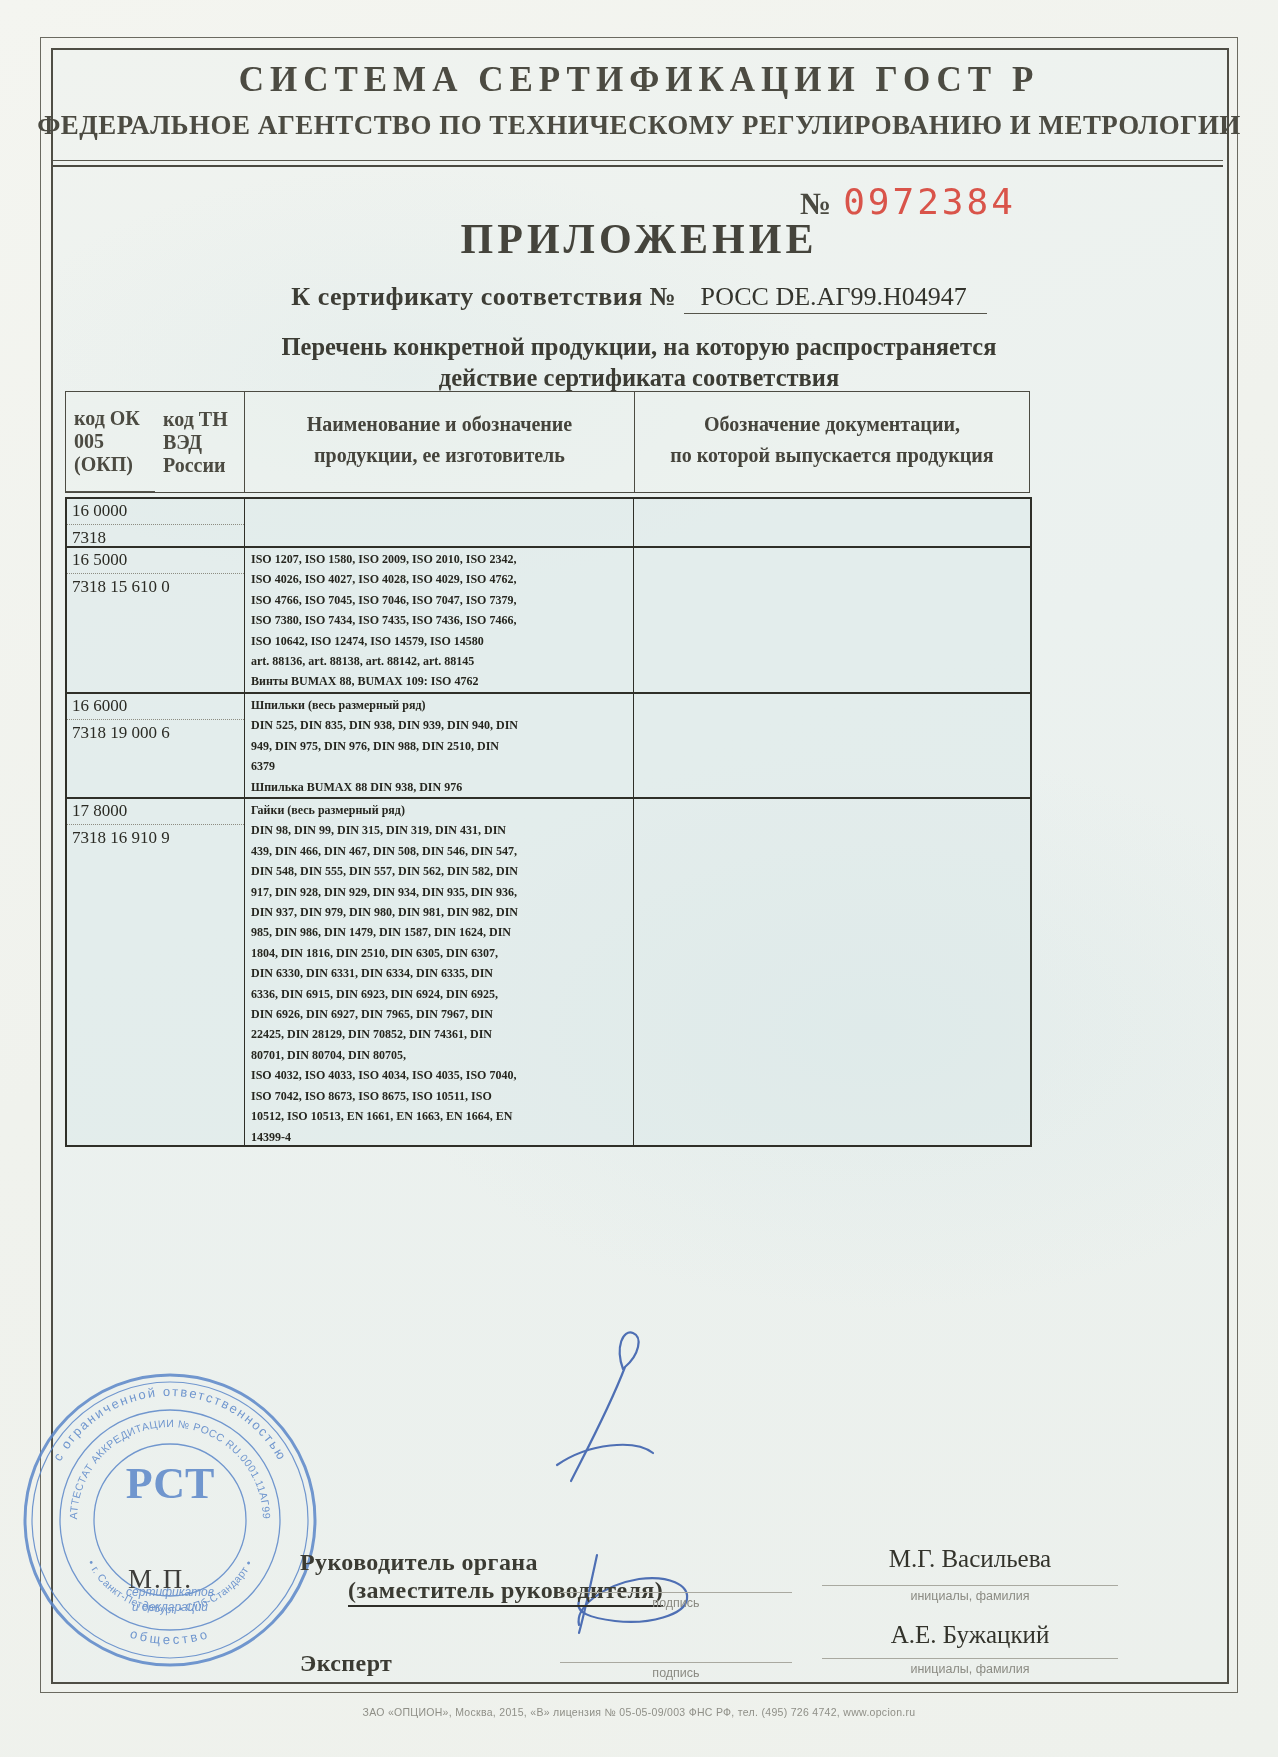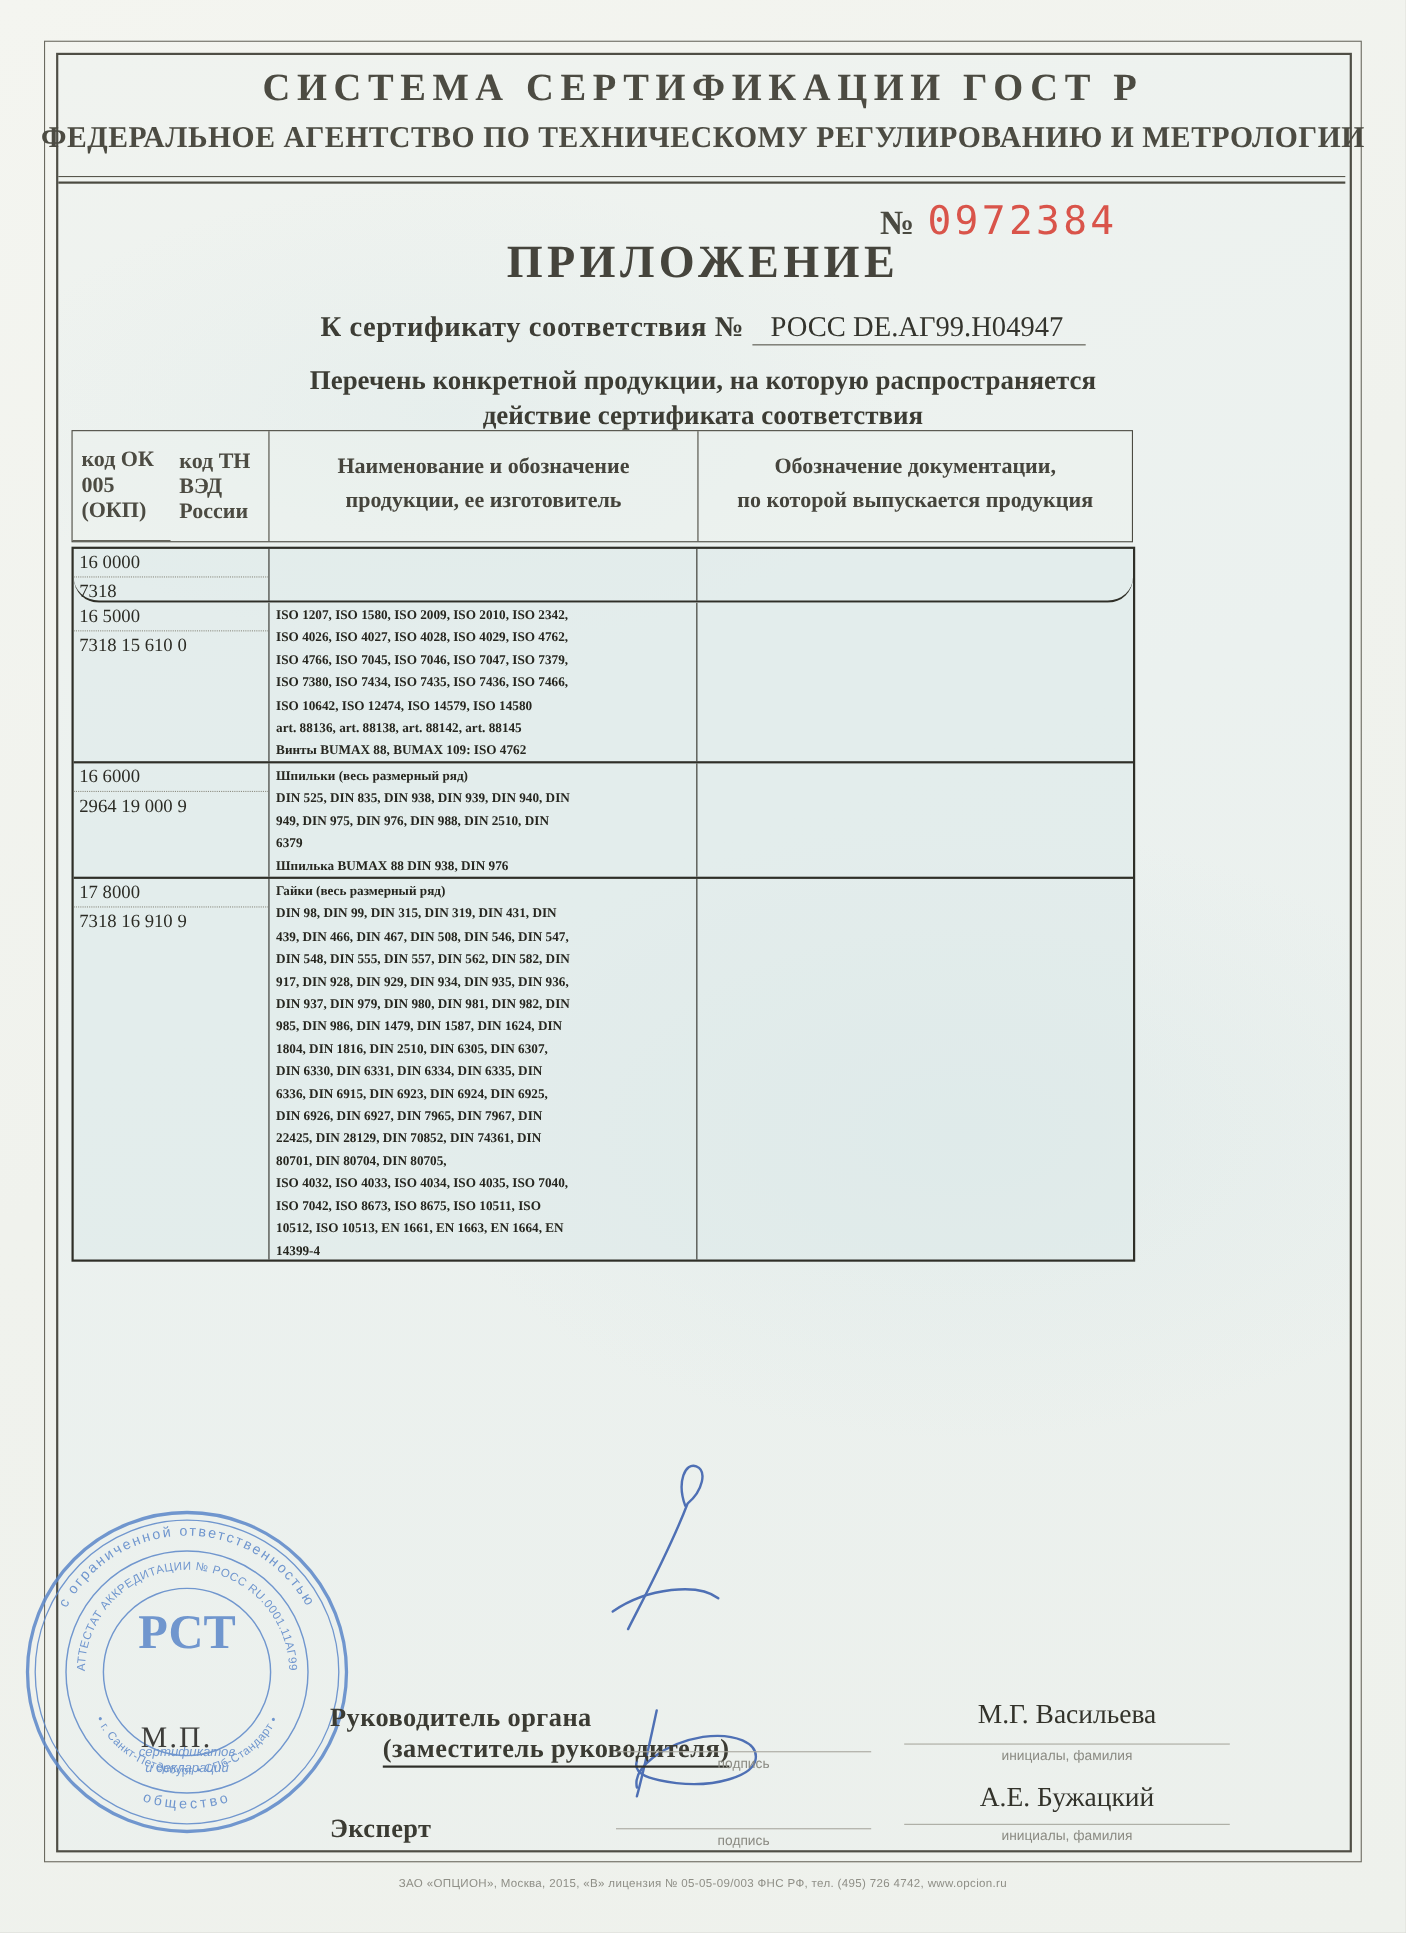--- a/index.html
+++ b/index.html
@@ -45,21 +45,21 @@
   .thead .hc:last-child{border-right:none;}
   .hc1{display:flex;flex-direction:row;}
   .hc1 .half{flex:1;display:flex;align-items:center;padding-left:8px;font-size:20px;font-weight:bold;color:#4c4b42;}
   .hc1 .half.top{border-bottom:1.3px solid #56554b;}
   .hc-c{display:flex;align-items:flex-start;justify-content:center;text-align:center;padding-top:17px;
     font-size:20px;font-weight:bold;color:#45443c;line-height:1.55;white-space:pre-line;}
 
   .tbody{position:absolute;left:65px;top:497px;width:963px;border:2px solid #2f2f28;background:rgba(221,233,234,.55);}
   .trow{display:grid;grid-template-columns:178px 389px 396px;border-bottom:2px solid #2f2f28;}
   .trow:last-child{border-bottom:none;}
-  .r1{height:47px;border-radius:23px;} .r2{height:144px;} .r3{height:103px;} .r4{height:346px;}
+  .r1{height:47px;} .r2{height:144px;} .r3{height:103px;} .r4{height:346px;}
   .td{border-right:1.6px solid #2f2f28;overflow:hidden;}
   .td:last-child{border-right:none;}
   .code .okp{padding:2px 6px 3px 5px;border-bottom:1.2px dotted #8d8d82;font-size:17px;color:#2b2b24;}
   .code .tnv{padding:3px 6px 0 5px;font-size:17px;color:#2b2b24;}
   .prod{padding:1px 4px 0 6px;font-size:12px;line-height:20.4px;color:#26261f;white-space:pre-line;font-weight:bold;}
 
   .sig-role1a{position:absolute;left:300px;top:1549px;font-size:24px;font-weight:bold;color:#3b3b33;letter-spacing:.4px;}
   .sig-role1b{position:absolute;left:300px;top:1577px;font-size:24px;font-weight:bold;color:#3b3b33;letter-spacing:.4px;
     border-bottom:2.5px solid #2e2e28;padding-bottom:1px;margin-left:48px;}
   .sig-role2{position:absolute;left:300px;top:1650px;font-size:24px;font-weight:bold;color:#3b3b33;letter-spacing:.4px;}
@@ -140,21 +140,21 @@
 ISO 4766, ISO 7045, ISO 7046, ISO 7047, ISO 7379,
 ISO 7380, ISO 7434, ISO 7435, ISO 7436, ISO 7466,
 ISO 10642, ISO 12474, ISO 14579, ISO 14580
 art. 88136, art. 88138, art. 88142, art. 88145
 Винты BUMAX 88, BUMAX 109: ISO 4762</div>
       <div class="td prod"></div>
     </div>
     <div class="trow r3">
       <div class="td code">
         <div class="okp">16 6000</div>
-        <div class="tnv">2964 19 000 9</div>
+        <div class="tnv">7318 19 000 6</div>
       </div>
       <div class="td prod">Шпильки (весь размерный ряд)
 DIN 525, DIN 835, DIN 938, DIN 939, DIN 940, DIN
 949, DIN 975, DIN 976, DIN 988, DIN 2510, DIN
 6379
 Шпилька BUMAX 88 DIN 938, DIN 976</div>
       <div class="td prod"></div>
     </div>
     <div class="trow r4">
       <div class="td code">

